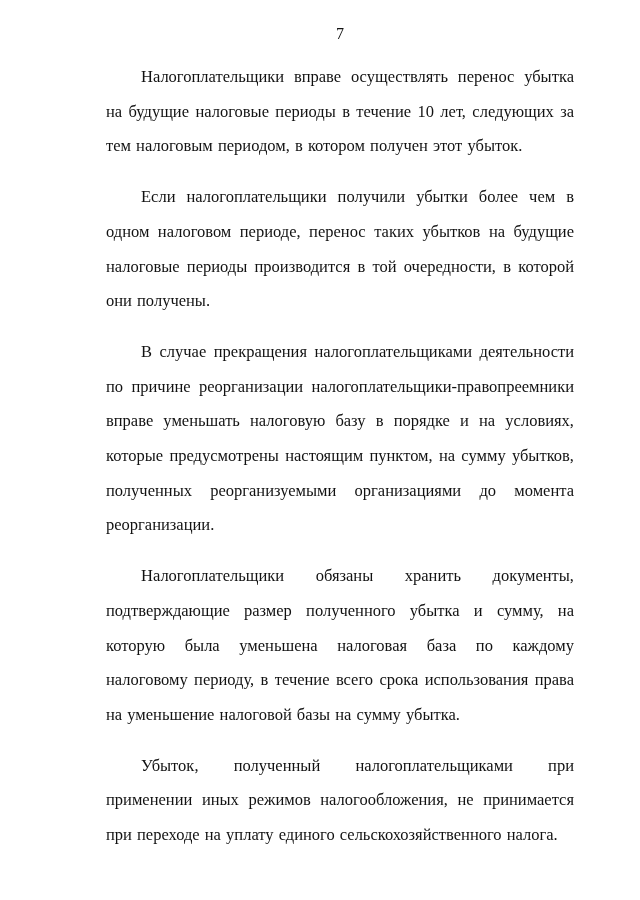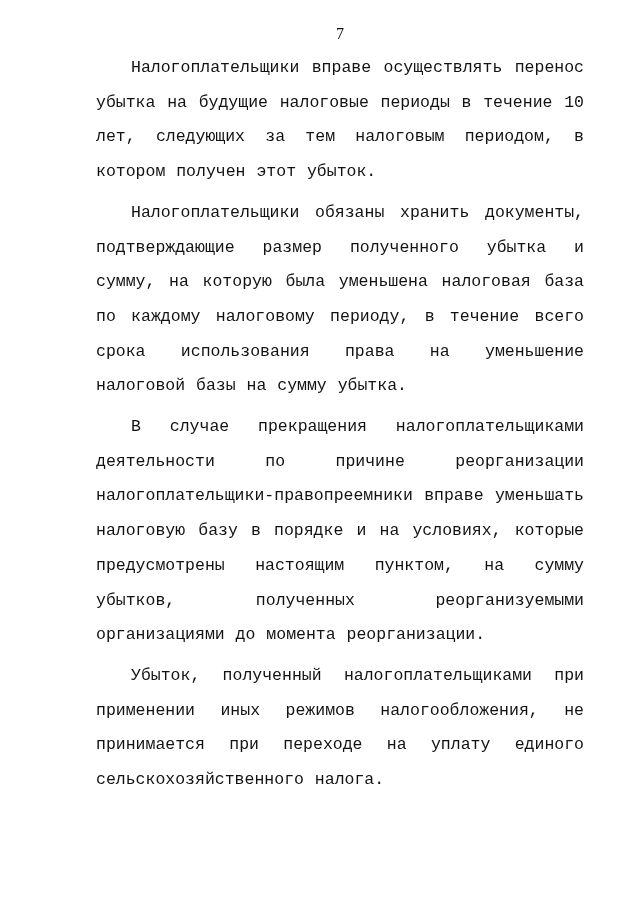--- a/index.html
+++ b/index.html
@@ -24,36 +24,36 @@
     width: 500px;
   }
   .page-number {
     text-align: center;
     font-size: 16px;
     line-height: 20px;
     margin-bottom: 7px;
     color: #121212;
   }
   .body-text p {
-    margin: 6px;
+    margin: 16px;
     font-size: 16.5px;
     line-height: 34.7px;
     text-align: justify;
     text-indent: 35px;
     word-spacing: 1px;
     color: #121212;
-    font-family: Liberation Mono, monospace;
   }
 </style>
 </head>
 <body>
 
 <div class="screen">
   <div class="doc-column">
     <div class="page-number">7</div>
     <div class="body-text">
       <p>Налогоплательщики вправе осуществлять перенос убытка на будущие налоговые периоды в течение 10 лет, следующих за тем налоговым периодом, в котором получен этот убыток.</p>
+      <p>Если налогоплательщики получили убытки более чем в одном налоговом периоде, перенос таких убытков на будущие налоговые периоды производится в той очередности, в которой они получены.</p>
+      <p>В случае прекращения налогоплательщиками деятельности по причине реорганизации налогоплательщики-правопреемники вправе уменьшать налоговую базу в порядке и на условиях, которые предусмотрены настоящим пунктом, на сумму убытков, полученных реорганизуемыми организациями до момента реорганизации.</p>
       <p>Налогоплательщики обязаны хранить документы, подтверждающие размер полученного убытка и сумму, на которую была уменьшена налоговая база по каждому налоговому периоду, в течение всего срока использования права на уменьшение налоговой базы на сумму убытка.</p>
-      <p>В случае прекращения налогоплательщиками деятельности по причине реорганизации налогоплательщики-правопреемники вправе уменьшать налоговую базу в порядке и на условиях, которые предусмотрены настоящим пунктом, на сумму убытков, полученных реорганизуемыми организациями до момента реорганизации.</p>
       <p>Убыток, полученный налогоплательщиками при применении иных режимов налогообложения, не принимается при переходе на уплату единого сельскохозяйственного налога.</p>
     </div>
   </div>
 </div>
 
 </body></html>

